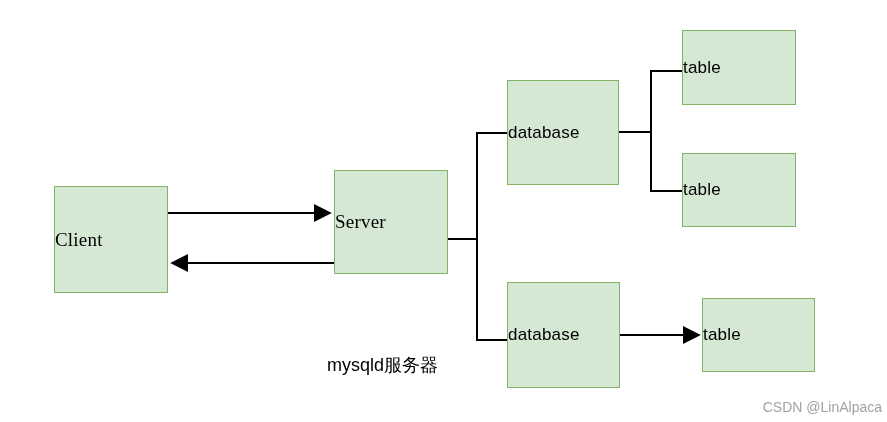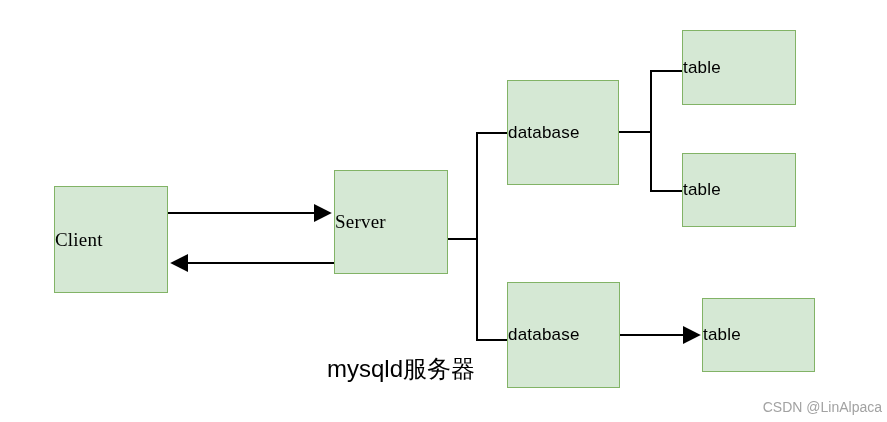--- a/index.html
+++ b/index.html
@@ -39,21 +39,21 @@
   .node-server   { left: 334px; top: 170px; width: 114px; height: 104px; }
   .node-db-top   { left: 507px; top: 80px;  width: 112px; height: 105px; }
   .node-tbl-top1 { left: 682px; top: 30px;  width: 114px; height: 75px; }
   .node-tbl-top2 { left: 682px; top: 153px; width: 114px; height: 74px; }
   .node-db-bot   { left: 507px; top: 282px; width: 113px; height: 106px; }
   .node-tbl-bot  { left: 702px; top: 298px; width: 113px; height: 74px; }
   .annotation {
     position: absolute;
     left: 327px;
     top: 353px;
-    font-size: 24px;
+    font-size: 18px;
     color: #000000;
     white-space: nowrap;
   }
   .watermark {
     position: absolute;
     right: 5px;
     bottom: 7px;
     font-size: 14px;
     color: var(--watermark-text);
     white-space: nowrap;

